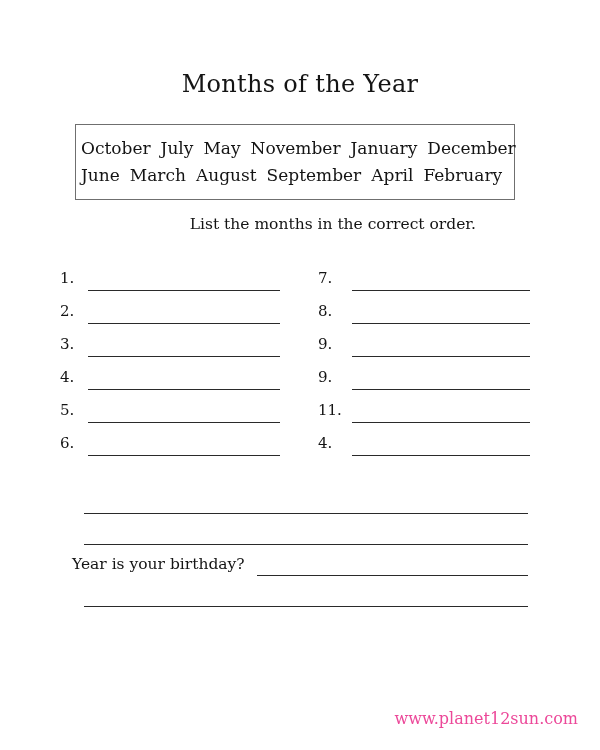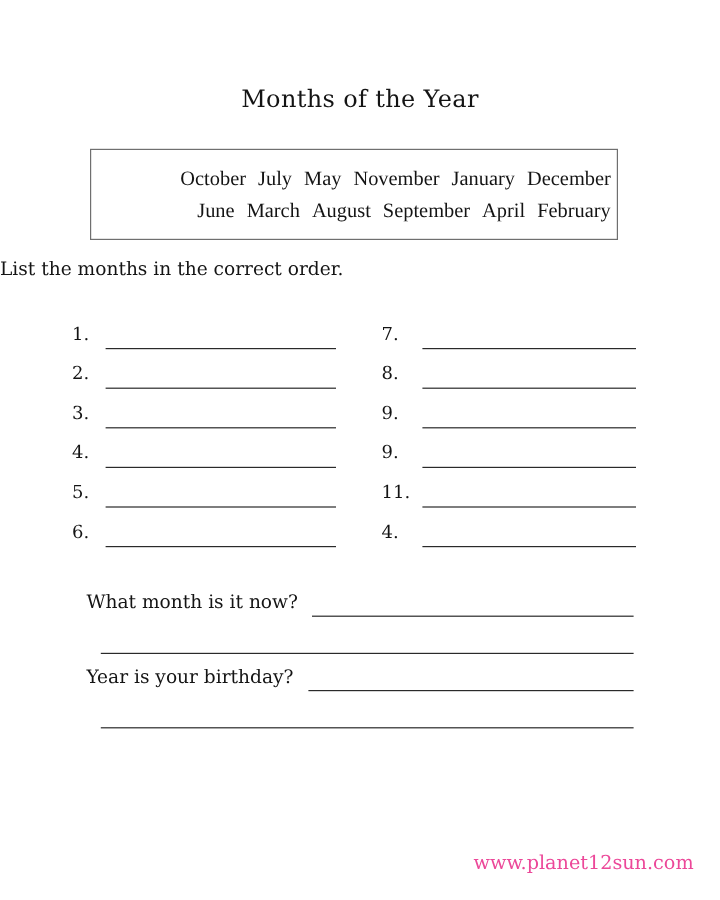--- a/index.html
+++ b/index.html
@@ -23,57 +23,56 @@
     background: #ffffff;
   }
 
   
   .title {
     position: absolute;
     top: 70px;
     left: 0;
     width: 600px;
     text-align: center;
-    font-size: 20px;
+    font-size: 24px;
     font-weight: 400;
     letter-spacing: 0.3px;
     color: #141414;
   }
 
   
   .wordbank {
     position: absolute;
     left: 75px;
     top: 124px;
     width: 440px;
     height: 76px;
     border: 1px solid #6f6f6f;
     box-sizing: border-box;
     background: #ffffff;
     display: flex;
     flex-direction: column;
     justify-content: center;
-    align-items: flex-end;
-    font-family: Liberation Serif, serif;
+    align-items: flex-start;
   }
   .wordbank-row {
     font-size: 17px;
     line-height: 27px;
     white-space: nowrap;
     color: #141414;
   }
   .wordbank-row .w { margin: 0 5px; }
 
   
   .instruction {
     position: absolute;
     top: 215px;
     left: 0;
     width: 476px;
-    text-align: left;
+    text-align: right;
     font-size: 15.5px;
     color: #141414;
   }
 
   
   .list {
     position: absolute;
     top: 258px;
   }
   .list.left  { left: 60px;  width: 220px; }
@@ -205,21 +204,20 @@
       <span class="list-blank"></span>
     </div>
     <div class="list-item">
       <span class="list-num">4.</span>
       <span class="list-blank"></span>
     </div>
   </div>
 
   <div class="questions">
     <div class="question-row">
-      <span class="question-text">What month is it now?</span>
       <span class="question-blank"></span>
     </div>
     <div class="question-row">
       <span class="question-blank"></span>
     </div>
     <div class="question-row">
       <span class="question-text">Year is your birthday?</span>
       <span class="question-blank"></span>
     </div>
     <div class="question-row">

